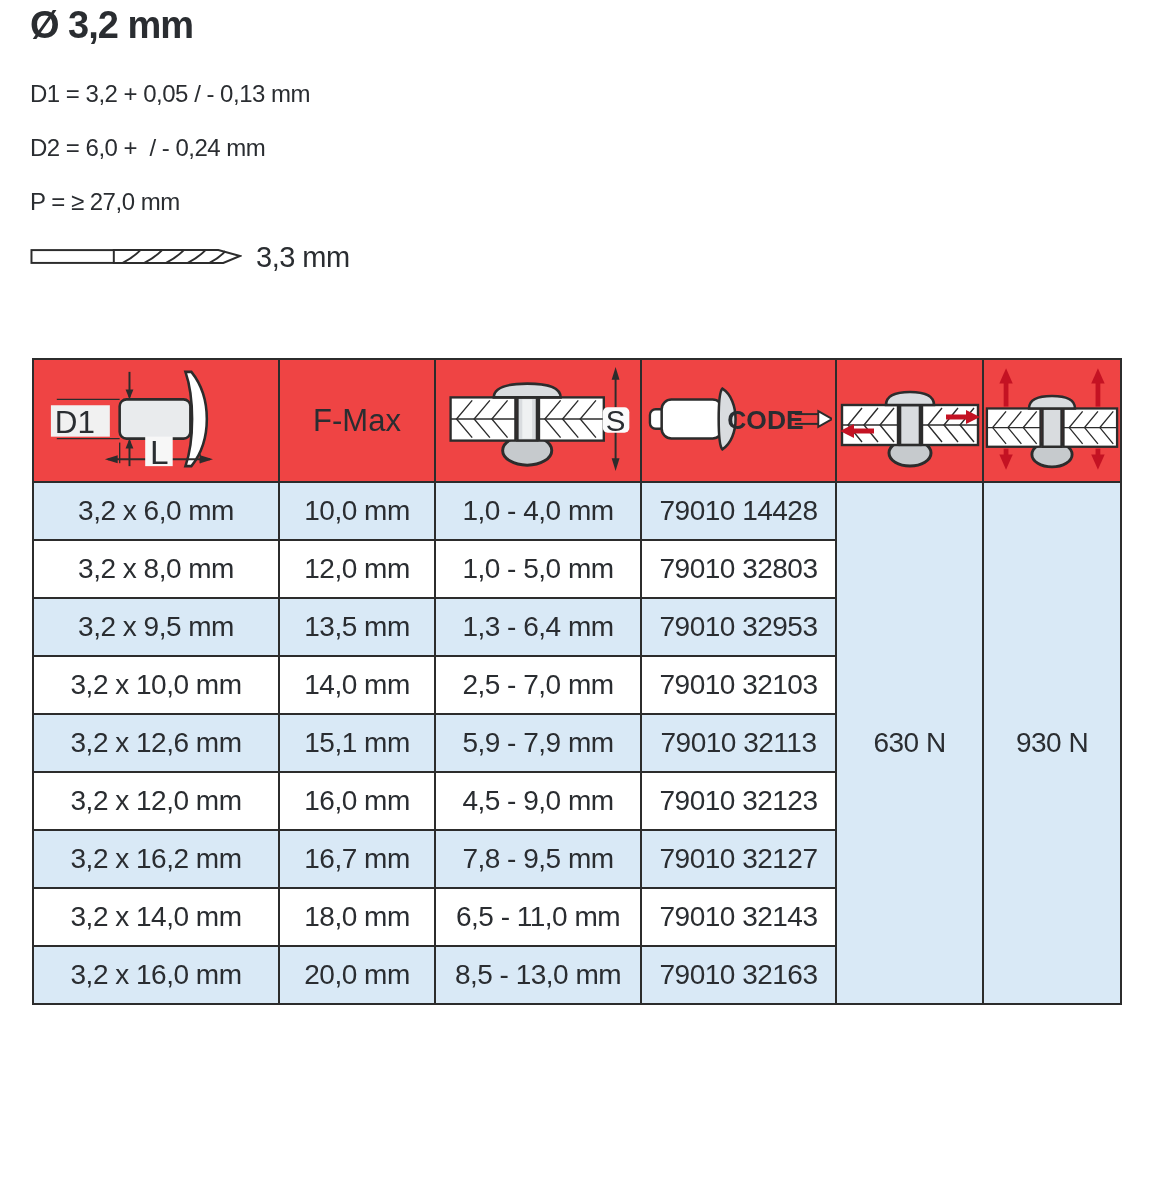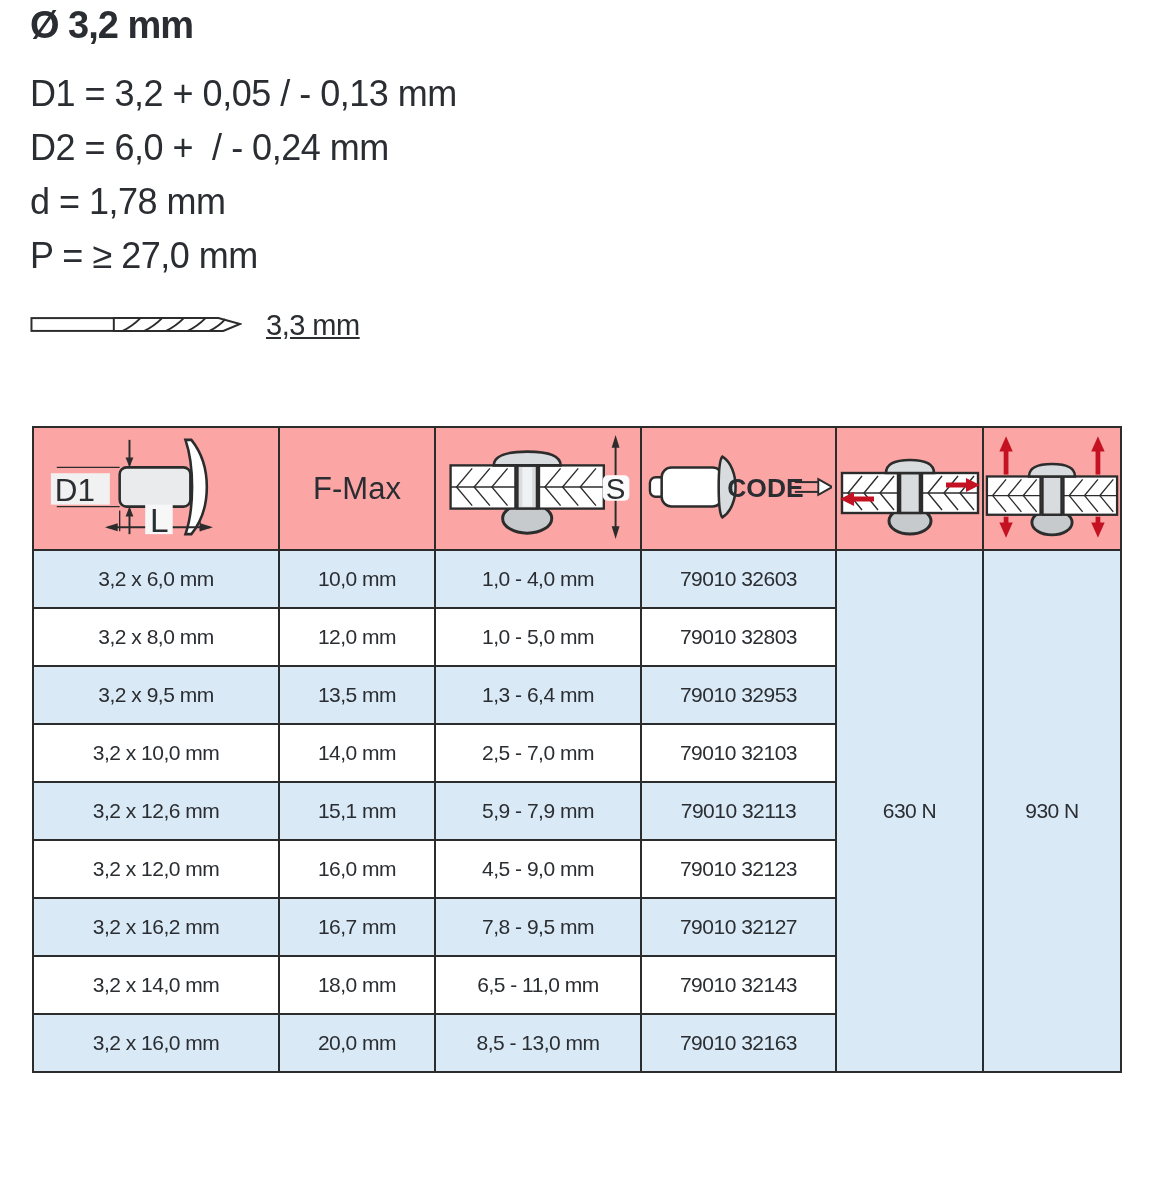--- a/index.html
+++ b/index.html
@@ -17,39 +17,39 @@
     width:1160px;height:1201px;background:#ffffff;
     font-family:"Liberation Sans", sans-serif;color:var(--text);
     overflow:hidden;
   }
   .page{position:relative;width:1160px;height:1201px;padding:4px 0 10px 30px;}
   .title{
     font-size:38px;font-weight:bold;letter-spacing:-1px;
     margin:0 0 20px 0;
   }
   .specs .spec{
-    font-size:36px;line-height:54px;letter-spacing:-0.5px;
+    font-size:24px;line-height:54px;letter-spacing:-0.5px;
     white-space:pre;
   }
   .drill-row{
-    display:flex;align-items:center;gap:24px;margin-top:25px;height:34px;text-decoration:underline;
+    display:flex;align-items:center;gap:14px;margin-top:11px;height:34px;
   }
   .drill-row .drill-size{font-size:29px;letter-spacing:-0.5px;}
 
   table.spec-table{
     border-collapse:collapse;table-layout:fixed;
     width:1088px;margin:84px 0 0 2px;
   }
   table.spec-table th, table.spec-table td{
     border:2px solid var(--border);
     text-align:center;vertical-align:middle;
     padding:0;
   }
-  table.spec-table th{height:123px;font-weight:normal;background:#fca5a5;}
-  table.spec-table td{height:58px;font-size:21px;letter-spacing:-0.5px;}
+  table.spec-table th{height:123px;font-weight:normal;background:#ef4444;}
+  table.spec-table td{height:58px;font-size:28px;letter-spacing:-0.5px;}
   th.fmax{font-size:31px;}
   tbody tr:nth-child(odd) td.dc{background:var(--row-highlight);}
   td.strength{background:var(--row-highlight);font-size:28px;}
 
   
   svg .ln{stroke:var(--border);stroke-width:2;fill:none;}
   svg .thin{stroke:var(--border);stroke-width:1.4;fill:none;}
   svg .fillw{fill:#ffffff;stroke:var(--border);stroke-width:2;}
   svg .plate{fill:#ffffff;stroke:var(--border);stroke-width:2.4;}
   svg .capfill{fill:var(--rivet-mid);stroke:var(--border);stroke-width:2.6;}
@@ -62,21 +62,20 @@
 </head>
 <body>
 
 <div class="page">
 
   <h1 class="title">Ø 3,2 mm</h1>
 
   <div class="specs">
     <div class="spec">D1 = 3,2 + 0,05 / - 0,13 mm</div>
     <div class="spec">D2 = 6,0 +  / - 0,24 mm</div>
-    <div class="spec">d = 1,78 mm</div>
     <div class="spec">P = ≥ 27,0 mm</div>
   </div>
 
   <div class="drill-row">
     <svg width="212" height="28" viewBox="0 0 215 26">
       <rect x="1.5" y="6" width="84" height="13" class="fillw"></rect>
       <path d="M85,6 H191 L213,12 L196,19 H85 Z" class="fillw"></path>
       <path d="M94,19 Q104,14 112,6" class="ln"></path>
       <path d="M116,19 Q126,14 134,6" class="ln"></path>
       <path d="M138,19 Q148,14 156,6" class="ln"></path>
@@ -202,21 +201,21 @@
             <polygon points="111,94 125,94 118,110" class="redhead"></polygon>
           </svg>
         </th>
       </tr>
     </thead>
     <tbody>
       <tr>
         <td class="dc">3,2 x 6,0 mm</td>
         <td class="dc">10,0 mm</td>
         <td class="dc">1,0 - 4,0 mm</td>
-        <td class="dc">79010 32603</td>
+        <td class="dc">79010 14428</td>
         <td class="strength" rowspan="9">630 N</td>
         <td class="strength" rowspan="9">930 N</td>
       </tr>
       <tr>
         <td class="dc">3,2 x 8,0 mm</td>
         <td class="dc">12,0 mm</td>
         <td class="dc">1,0 - 5,0 mm</td>
         <td class="dc">79010 32803</td>
       </tr>
       <tr>

